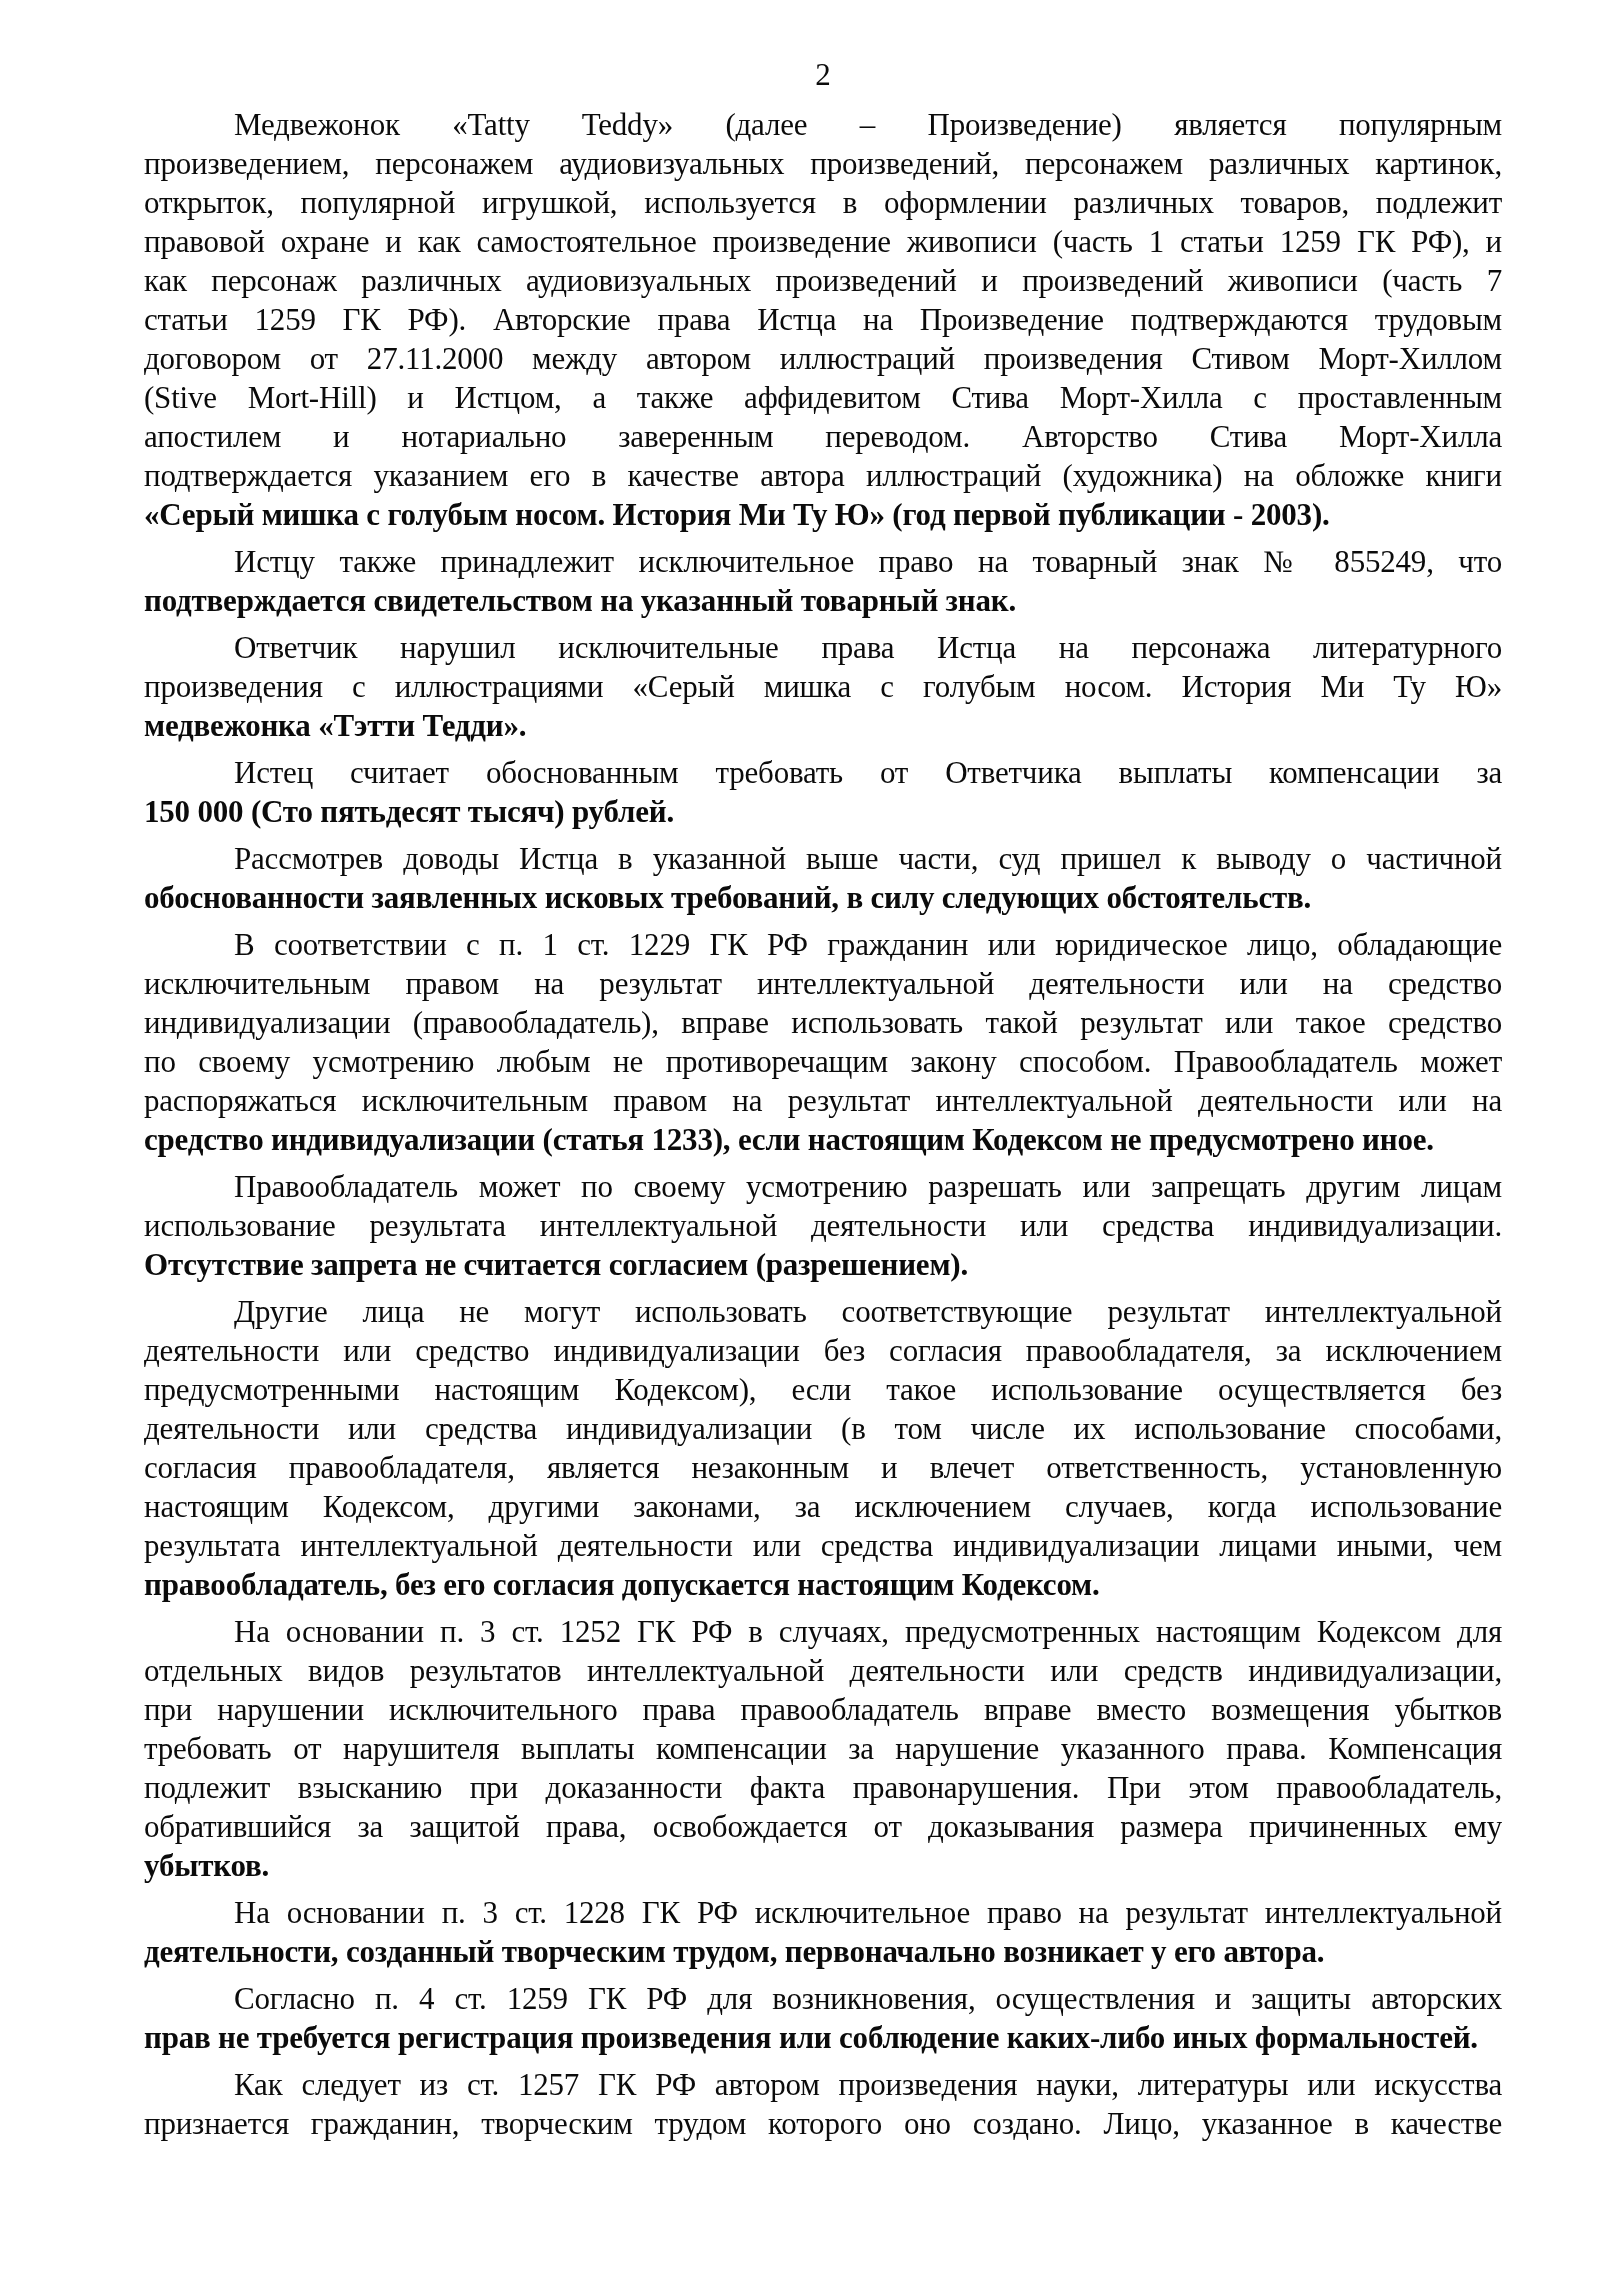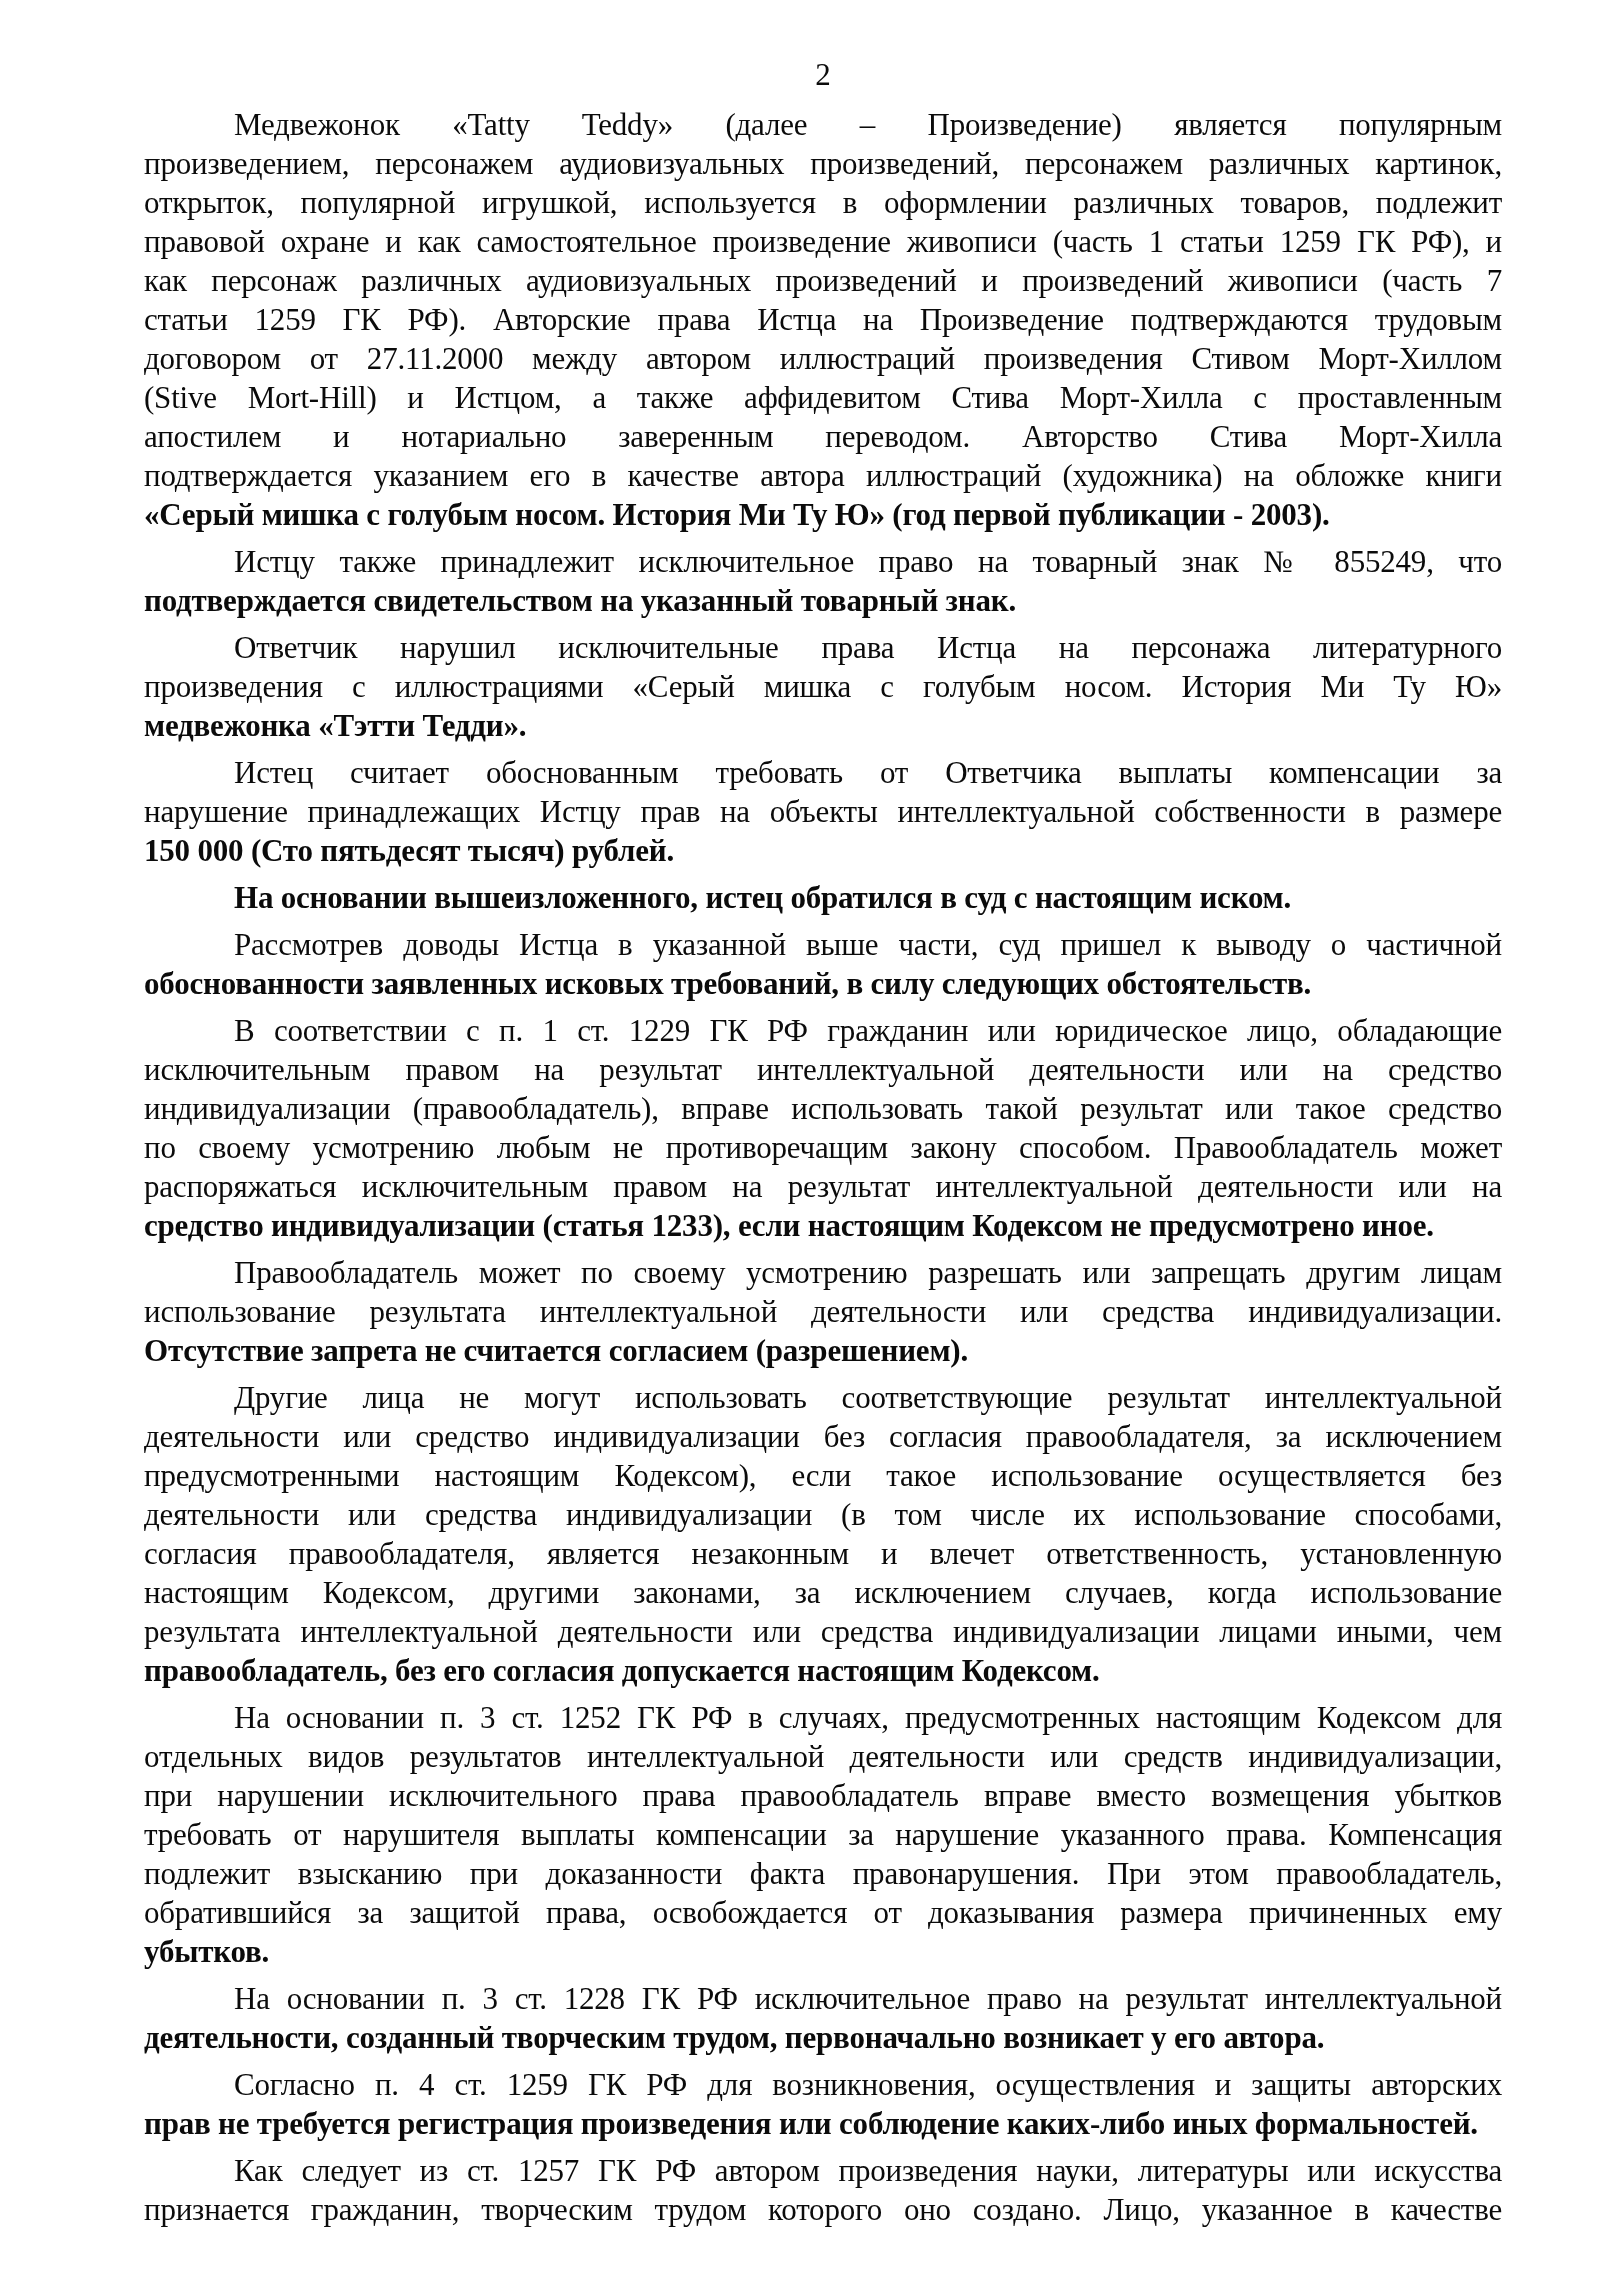--- a/index.html
+++ b/index.html
@@ -73,25 +73,21 @@
         <div class="line first">Истцу также принадлежит исключительное право на товарный знак № 855249, что</div>
         <div class="line last">подтверждается свидетельством на указанный товарный знак.</div>
       </div>
       <div class="para">
         <div class="line first">Ответчик нарушил исключительные права Истца на персонажа литературного</div>
         <div class="line">произведения с иллюстрациями «Серый мишка с голубым носом. История Ми Ту Ю»</div>
         <div class="line last">медвежонка «Тэтти Тедди».</div>
       </div>
       <div class="para">
         <div class="line first">Истец считает обоснованным требовать от Ответчика выплаты компенсации за</div>
-        <div class="line">нарушение принадлежащих Истцу прав на объекты интеллектуальной собственности в размере</div>
         <div class="line last">150 000 (Сто пятьдесят тысяч) рублей.</div>
-      </div>
-      <div class="para">
-        <div class="line first last">На основании вышеизложенного, истец обратился в суд с настоящим иском.</div>
       </div>
       <div class="para">
         <div class="line first">Рассмотрев доводы Истца в указанной выше части, суд пришел к выводу о частичной</div>
         <div class="line last">обоснованности заявленных исковых требований, в силу следующих обстоятельств.</div>
       </div>
       <div class="para">
         <div class="line first">В соответствии с п. 1 ст. 1229 ГК РФ гражданин или юридическое лицо, обладающие</div>
         <div class="line">исключительным правом на результат интеллектуальной деятельности или на средство</div>
         <div class="line">индивидуализации (правообладатель), вправе использовать такой результат или такое средство</div>
         <div class="line">по своему усмотрению любым не противоречащим закону способом. Правообладатель может</div>

